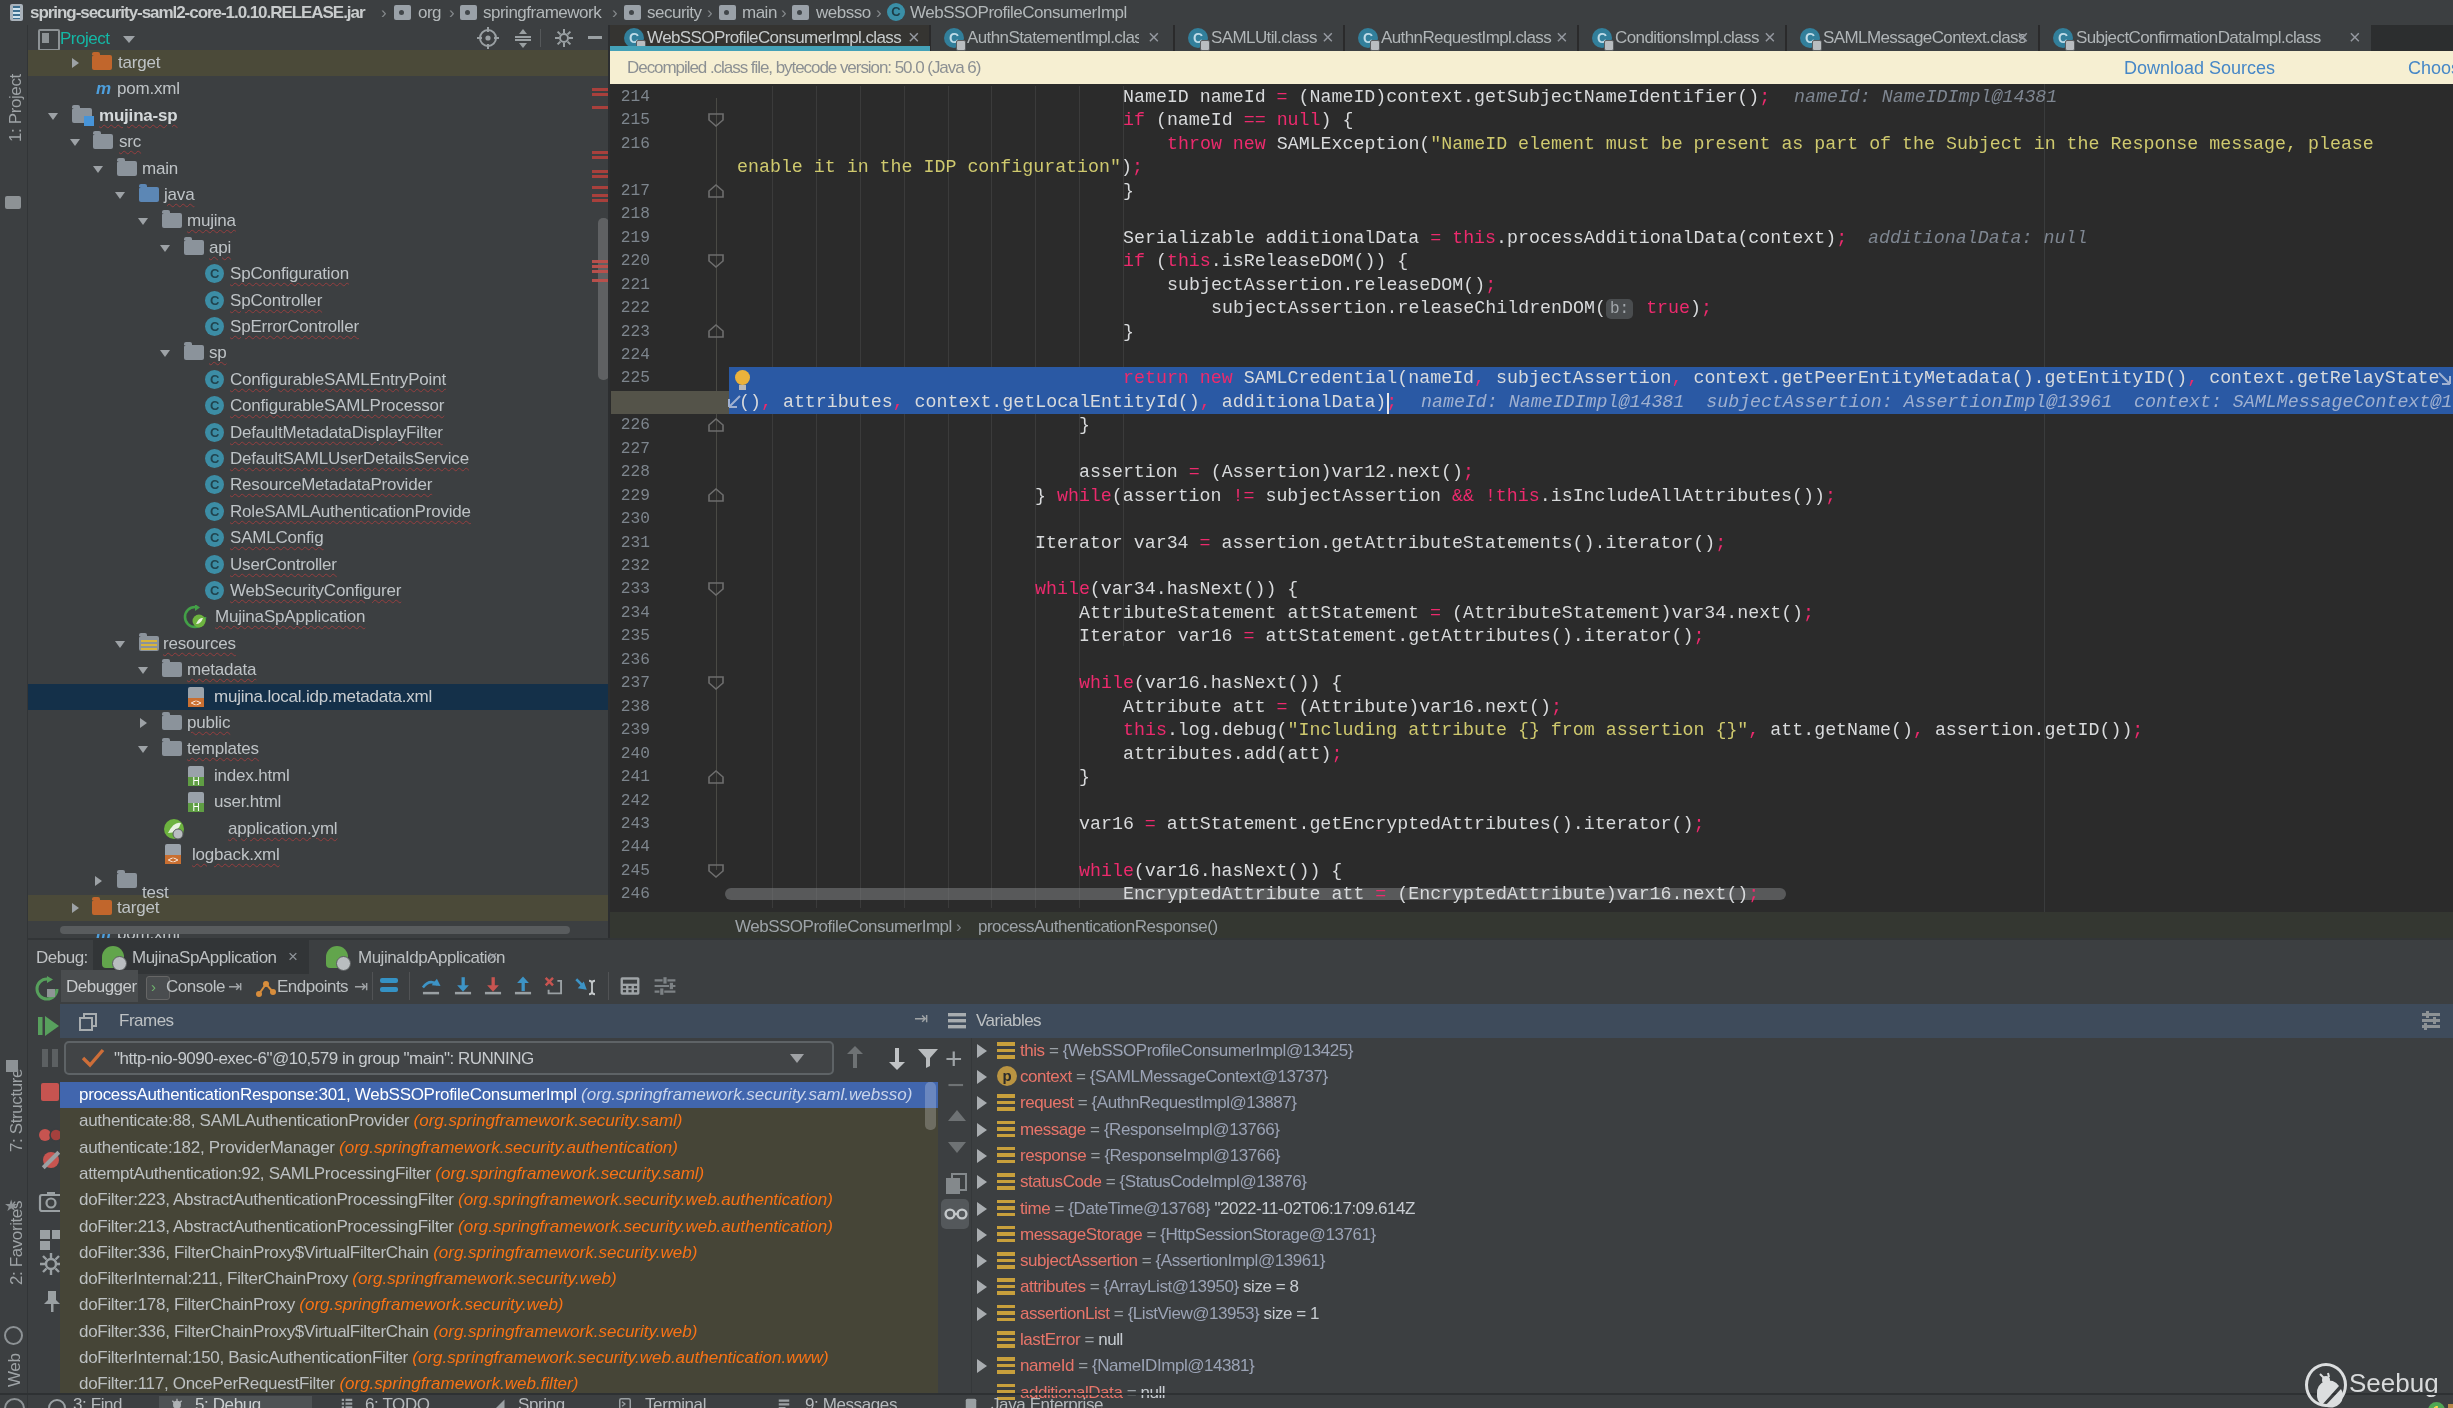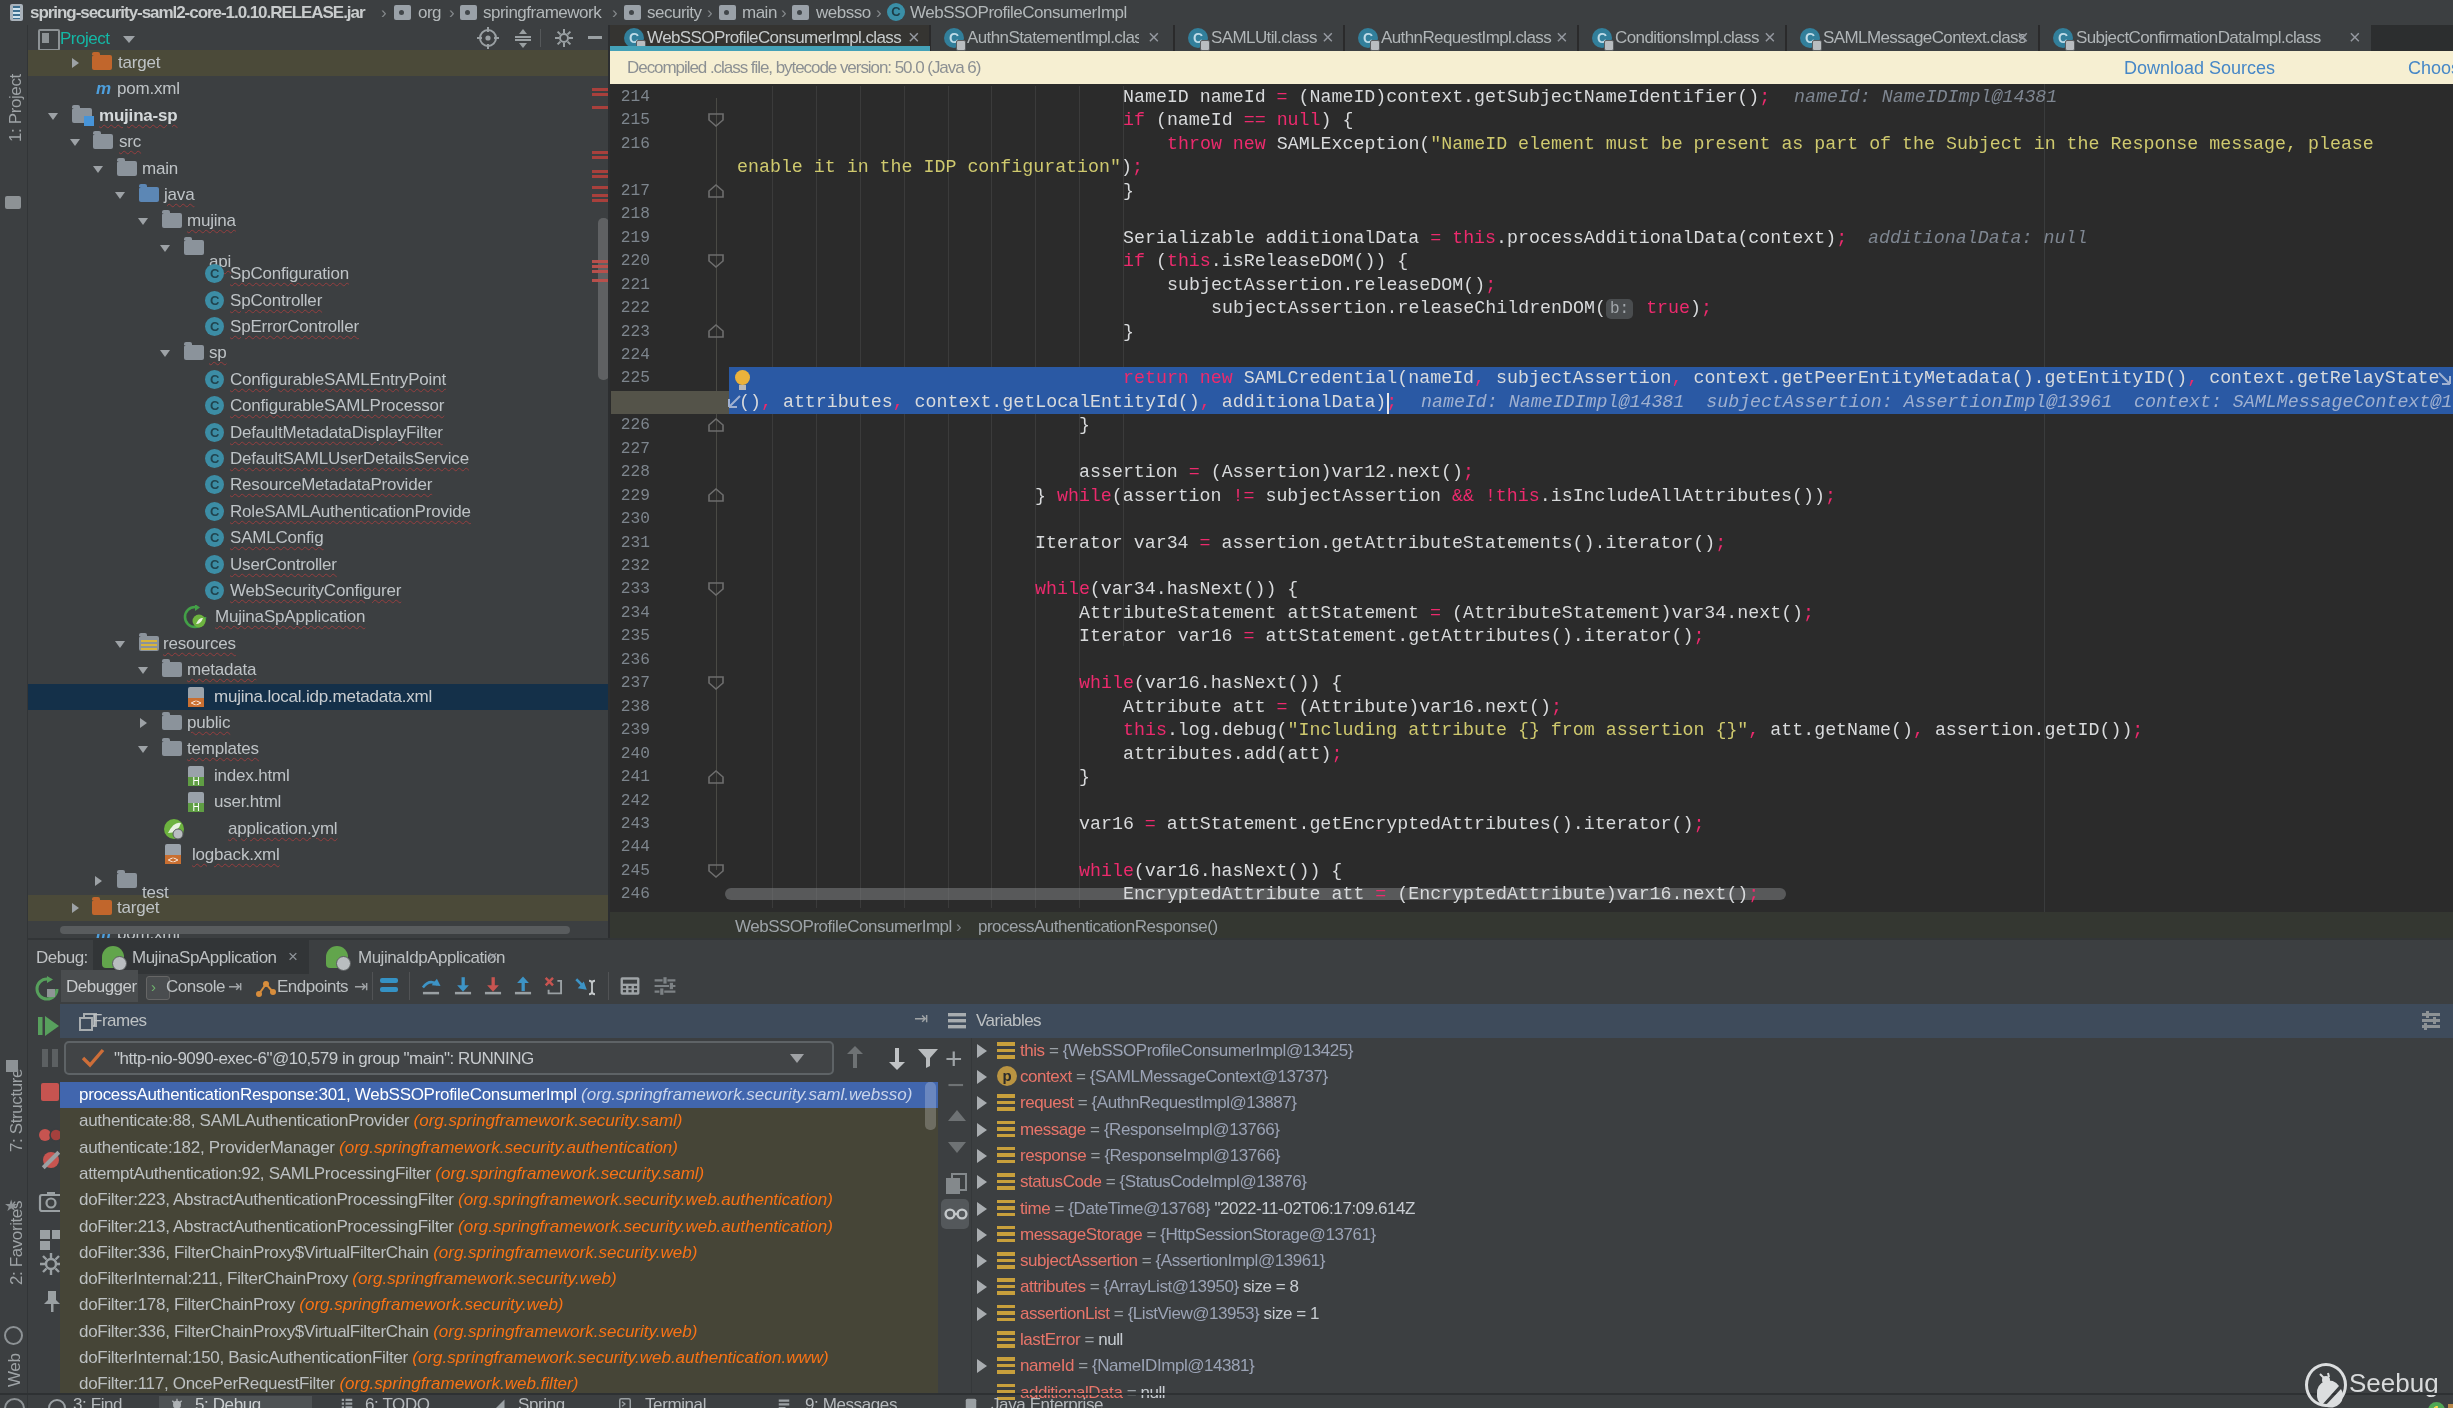--- a/index.html
+++ b/index.html
@@ -108,21 +108,21 @@
 <div class="abs" style="left:28px;top:683.6px;width:581px;height:26px;background:#143049;"></div>
 <div class="abs" style="left:28px;top:894.8px;width:581px;height:26px;background:#4b4a39;"></div>
 
 <div class="tr" style="top:50px;"><span class="tri trid" style="left:72px;"></span><span class="fold" style="left:92px;background:#c1662c;"></span><span class="lab" style="left:118px;">target</span></div>
 <div class="tr" style="top:76.4px;"><span class="lab" style="left:96px;color:#4e9fdd;font-weight:bold;font-style:italic;">m</span><span class="lab" style="left:117px;">pom.xml</span></div>
 <div class="tr" style="top:102.8px;"><span class="tri triv" style="left:48px;"></span><span class="fold" style="left:72px;background:#8b939b;"></span><span class="abs" style="left:84px;top:13px;width:10px;height:10px;background:#4794d8;"></span><span class="lab wavy" style="left:99px;color:#d5d9db;font-weight:bold;">mujina-sp</span></div>
 <div class="tr" style="top:129.2px;"><span class="tri triv" style="left:70px;"></span><span class="fold" style="left:93px;background:#8b939b;"></span><span class="lab wavy" style="left:119px;">src</span></div>
 <div class="tr" style="top:156.35px;"><span class="tri triv" style="left:93px;"></span><span class="fold" style="left:117px;background:#8b939b;"></span><span class="lab" style="left:142px;">main</span></div>
 <div class="tr" style="top:182px;"><span class="tri triv" style="left:115px;"></span><span class="fold" style="left:139px;background:#5c87b5;"></span><span class="lab wavy" style="left:164px;">java</span></div>
 <div class="tr" style="top:208.4px;"><span class="tri triv" style="left:138px;"></span><span class="fold" style="left:162px;background:#8b939b;"></span><span class="lab wavy" style="left:187px;">mujina</span></div>
-<div class="tr" style="top:234.8px;"><span class="tri triv" style="left:160px;"></span><span class="fold" style="left:184px;background:#8b939b;"></span><span class="lab wavy" style="left:209px;margin-top:14px;">api</span></div>
+<div class="tr" style="top:234.8px;"><span class="tri triv" style="left:160px;"></span><span class="fold" style="left:184px;background:#8b939b;"></span><span class="lab wavy" style="left:209px;">api</span></div>
 <div class="tr" style="top:261.2px;"><span class="cic" style="left:205px;">C</span><span class="lab wavy" style="left:230px;">SpConfiguration</span></div>
 <div class="tr" style="top:287.6px;"><span class="cic" style="left:205px;">C</span><span class="lab wavy" style="left:230px;">SpController</span></div>
 <div class="tr" style="top:314px;"><span class="cic" style="left:205px;">C</span><span class="lab wavy" style="left:230px;">SpErrorController</span></div>
 <div class="tr" style="top:340.4px;"><span class="tri triv" style="left:160px;"></span><span class="fold" style="left:184px;background:#8b939b;"></span><span class="lab wavy" style="left:209px;">sp</span></div>
 <div class="tr" style="top:366.8px;"><span class="cic" style="left:205px;">C</span><span class="lab wavy" style="left:230px;">ConfigurableSAMLEntryPoint</span></div>
 <div class="tr" style="top:393.2px;"><span class="cic" style="left:205px;">C</span><span class="lab wavy" style="left:230px;">ConfigurableSAMLProcessor</span></div>
 <div class="tr" style="top:419.6px;"><span class="cic" style="left:205px;">C</span><span class="lab wavy" style="left:230px;">DefaultMetadataDisplayFilter</span></div>
 <div class="tr" style="top:446px;"><span class="cic" style="left:205px;">C</span><span class="lab wavy" style="left:230px;">DefaultSAMLUserDetailsService</span></div>
 <div class="tr" style="top:472.4px;"><span class="cic" style="left:205px;">C</span><span class="lab wavy" style="left:230px;">ResourceMetadataProvider</span></div>
 <div class="tr" style="top:498.8px;"><span class="cic" style="left:205px;">C</span><span class="lab wavy" style="left:230px;">RoleSAMLAuthenticationProvide</span></div>
@@ -518,21 +518,21 @@
 <svg class="abs" style="left:40px;top:1288px;" width="24" height="26" viewBox="0 0 24 26">
       <path d="M8 3 L16 3 L16 12 L20 16 L4 16 L8 12 Z" fill="#9aa0a3"></path>
       <rect x="11" y="16" width="2.5" height="8" fill="#9aa0a3"></rect>
     </svg>
 
 <div class="abs" style="left:60px;top:1004px;width:878px;height:34px;background:#3e4b5b;"></div>
 <svg class="abs" style="left:78px;top:1012px;" width="20" height="20" viewBox="0 0 20 20">
       <rect x="2" y="6" width="12" height="12" fill="none" stroke="#a8adb0" stroke-width="2"></rect>
       <path d="M6 6 L6 2 L18 2 L18 14 L14 14" fill="none" stroke="#a8adb0" stroke-width="2"></path>
     </svg>
-<div class="ui" style="left:92px;top:1009px;color:#bdc1c3;">Frames</div>
+<div class="ui" style="left:119px;top:1009px;color:#bdc1c3;">Frames</div>
 <div class="ui" style="left:914px;top:1007px;color:#9fa3a6;">⇥</div>
 
 <div class="abs" style="left:64px;top:1041px;width:770px;height:34px;background:#414446;border:2px solid #5e6366;border-radius:5px;box-sizing:border-box;"></div>
 <svg class="abs" style="left:80px;top:1046px;" width="26" height="24" viewBox="0 0 26 24">
       <path d="M3 12 L10 19 L23 4" fill="none" stroke="#cd6e39" stroke-width="3.4"></path>
     </svg>
 <div class="ui" style="left:114px;top:1047px;color:#c7cbce;">"http-nio-9090-exec-6"@10,579 in group "main": RUNNING</div>
 <div class="abs" style="left:790px;top:1054px;width:0;height:0;border-left:7px solid transparent;border-right:7px solid transparent;border-top:9px solid #9fa2a5;"></div>
 <svg class="abs" style="left:842px;top:1044px;" width="26" height="28" viewBox="0 0 26 28">
       <rect x="11" y="10" width="4" height="14" fill="#6e7274"></rect>

